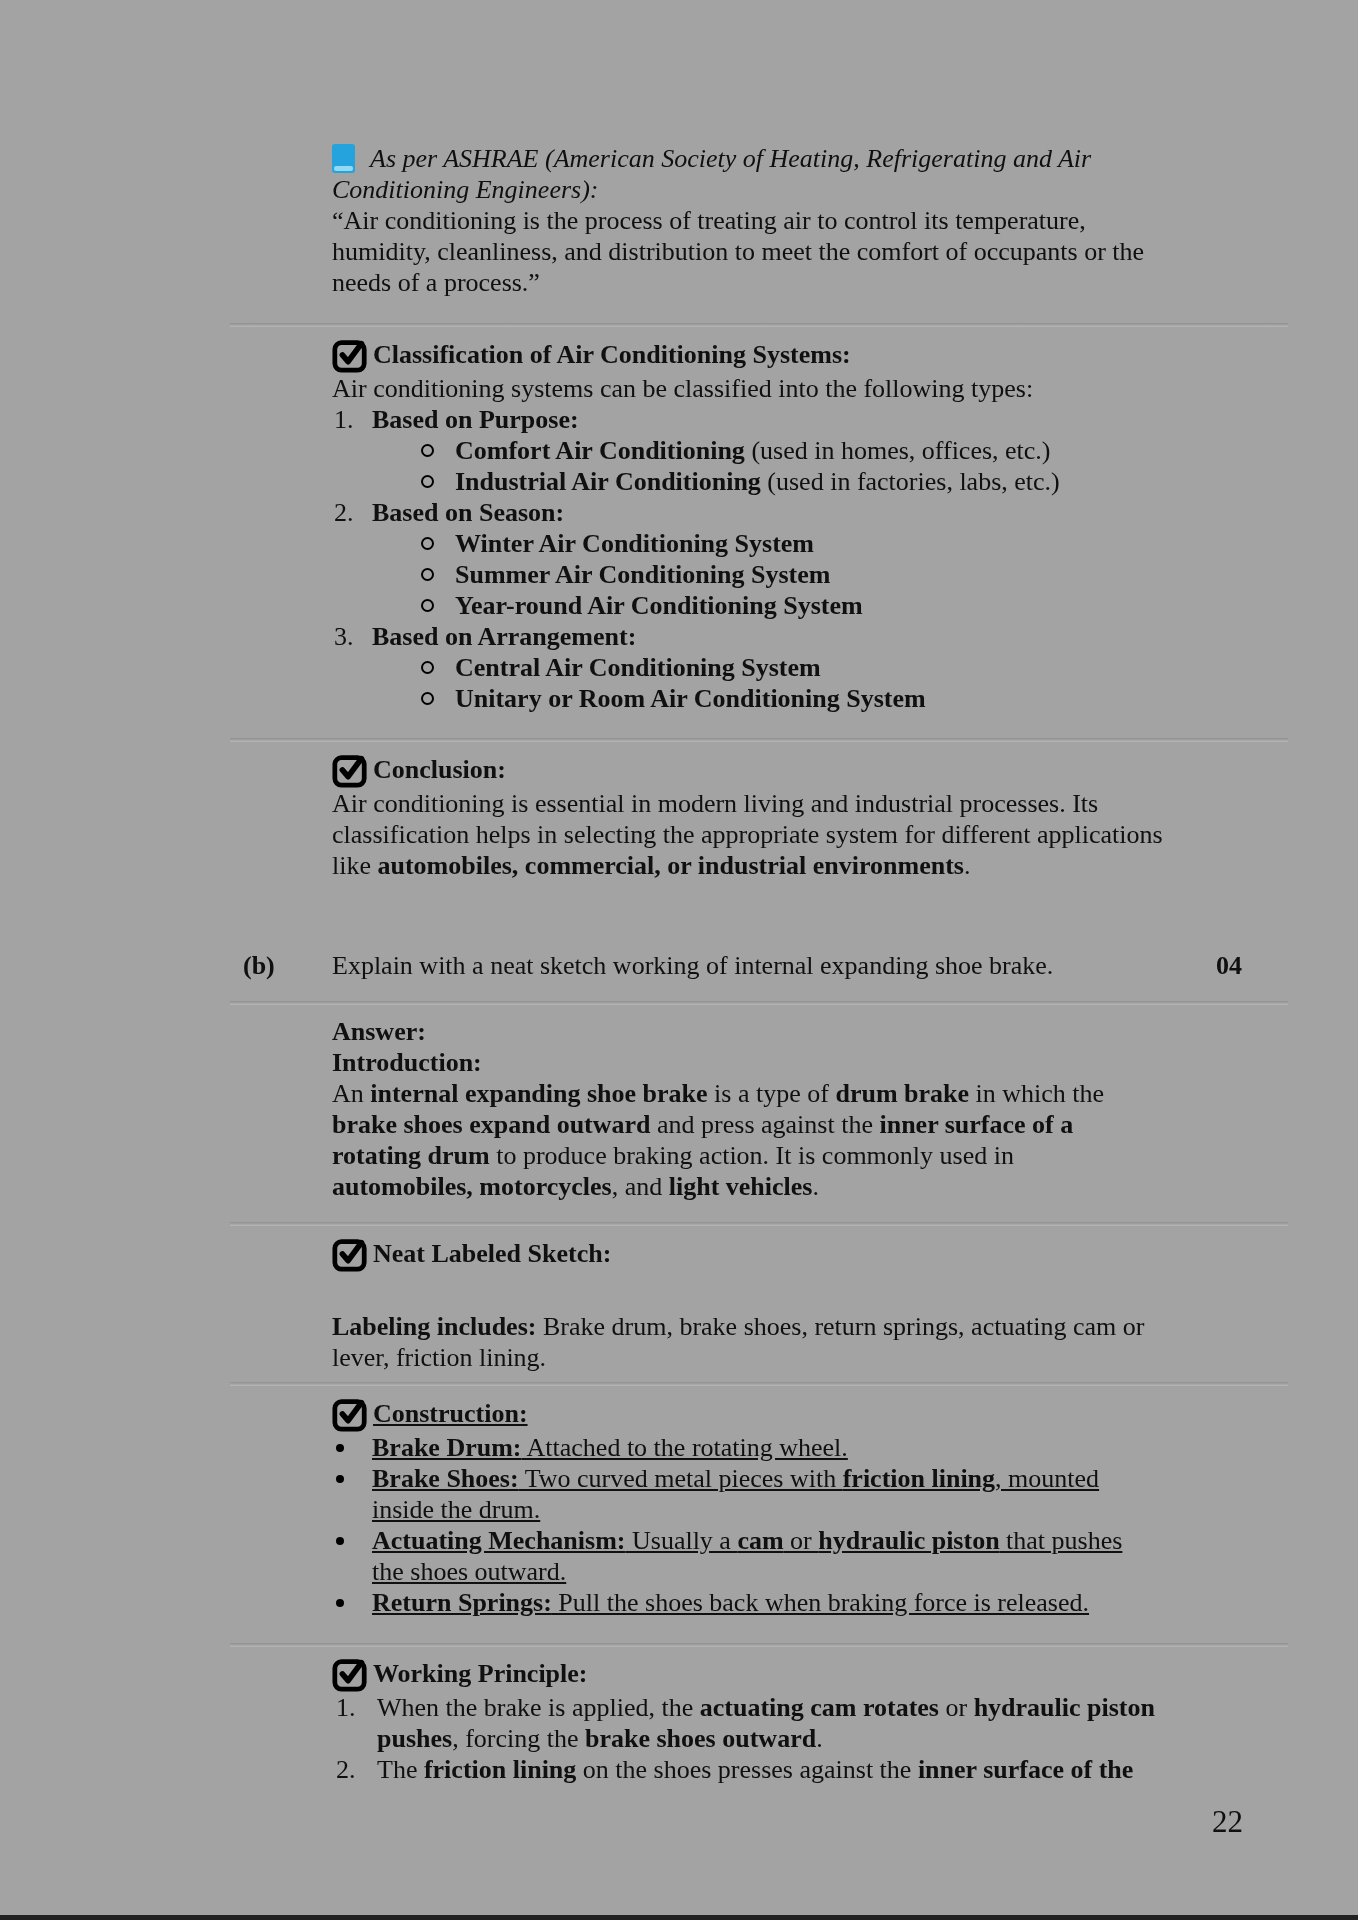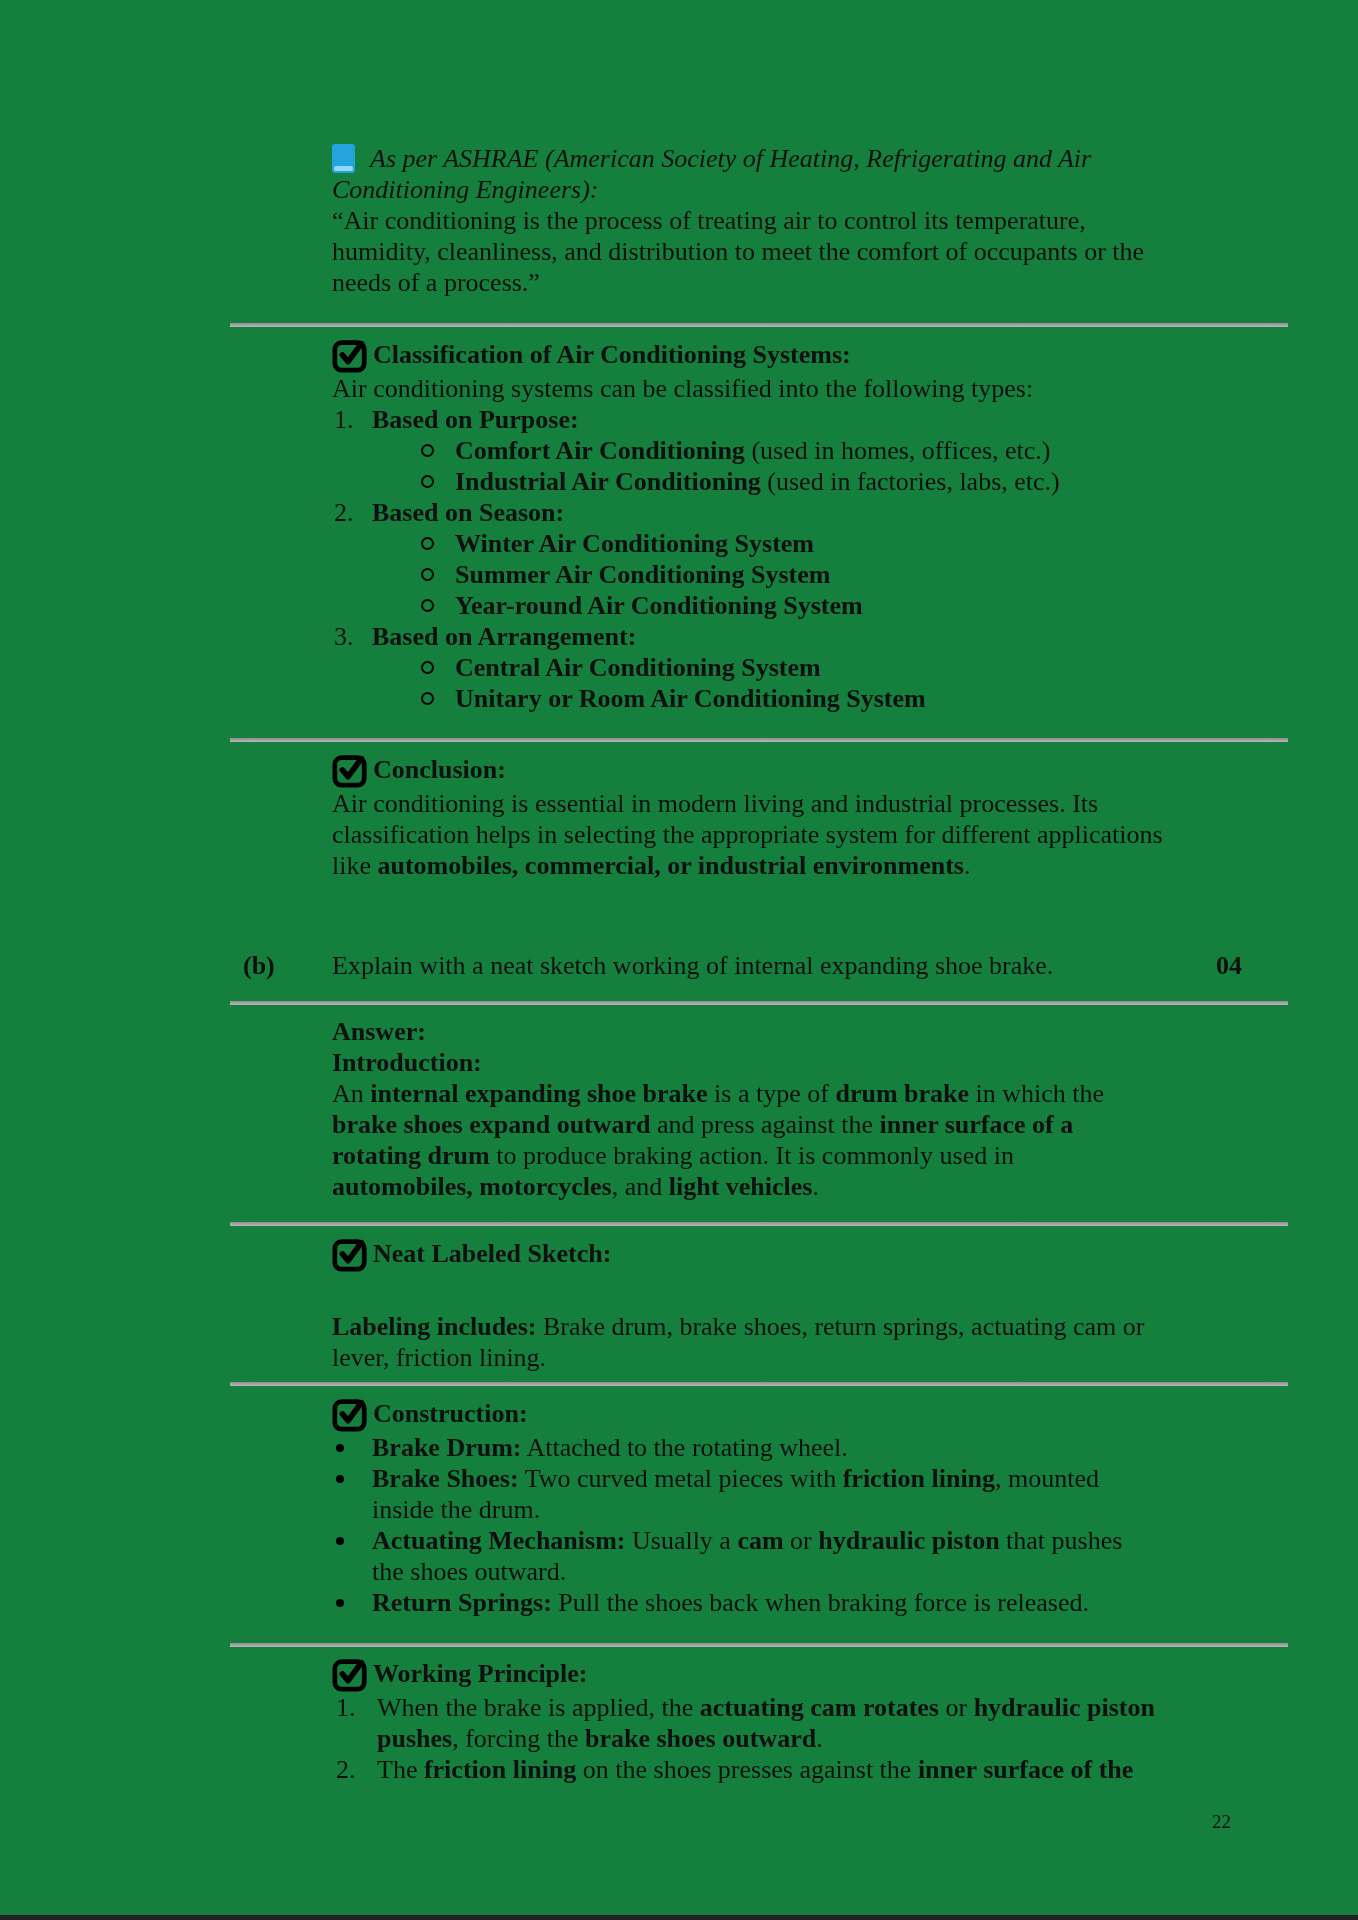--- a/index.html
+++ b/index.html
@@ -1,38 +1,38 @@
 <!DOCTYPE html>
 <html><head>
 <meta charset="utf-8">
 <style>
   html,body{margin:0;padding:0;background:#ffffff;}
   .page{
     position:relative;
     width:1358px;height:1920px;
-    background:#15803d;
+    background:#a3a3a3;
     font-family:"Liberation Serif", serif;
     font-size:26px;line-height:31px;
     color:#101010;
     overflow:hidden;
   }
   .content{position:absolute;left:230px;top:0;width:1058px;height:100%;}
   .rule{position:absolute;left:0;width:1058px;height:4px;
         background:linear-gradient(#8f8f8f,#b8b8b8);}
   #rule-1{top:323px}#rule-2{top:738px}#rule-3{top:1001px}
   #rule-4{top:1222px}#rule-5{top:1382px}#rule-6{top:1643px}
 
   .sec{position:absolute;left:0;box-sizing:border-box;width:1058px;}
   #sec-ashrae{top:143px;width:947px;padding-left:102px;}
   #sec-classification{top:339px;}
   #sec-conclusion{top:754px;width:952px;}
   #sec-question{top:950px;}
   #sec-answer{top:1016px;width:902px;padding-left:102px;}
   #sec-sketch{top:1238px;width:952px;}
-  #sec-construction{top:1398px;}
+  #sec-construction{top:1398px;text-decoration:underline;}
   #sec-working{top:1658px;}
 
   .b{font-weight:bold;}
   .i{font-style:italic;}
   .indent{padding-left:102px;}
 
   
   .blue-sq{display:inline-block;position:relative;width:23px;height:29px;
     background:#24a3dc;border-radius:3px;margin-right:15px;vertical-align:-6px;}
   .blue-sq .shine{position:absolute;left:2px;right:2px;bottom:2px;height:5px;
@@ -64,21 +64,21 @@
 
   
   .q-row{position:relative;width:1058px;}
   .q-label{position:absolute;left:13px;top:0;font-weight:bold;}
   .q-text{margin-left:102px;display:inline-block;max-width:830px;}
   .q-marks{position:absolute;right:46px;top:0;font-weight:bold;}
 
   .gap-8{height:8px;}
   .blank-line{height:31px;}
 
-  .page-number{position:absolute;left:1212px;top:1806px;font-size:19px;}
+  .page-number{position:absolute;left:1212px;top:1806px;font-size:31px;}
   .bottom-edge{position:absolute;left:0;bottom:0;width:100%;height:5px;background:#222222;}
 </style>
 </head>
 <body>
 
 <div class="page">
   <div class="content">
 
     <div class="sec" id="sec-ashrae">
       <div>

